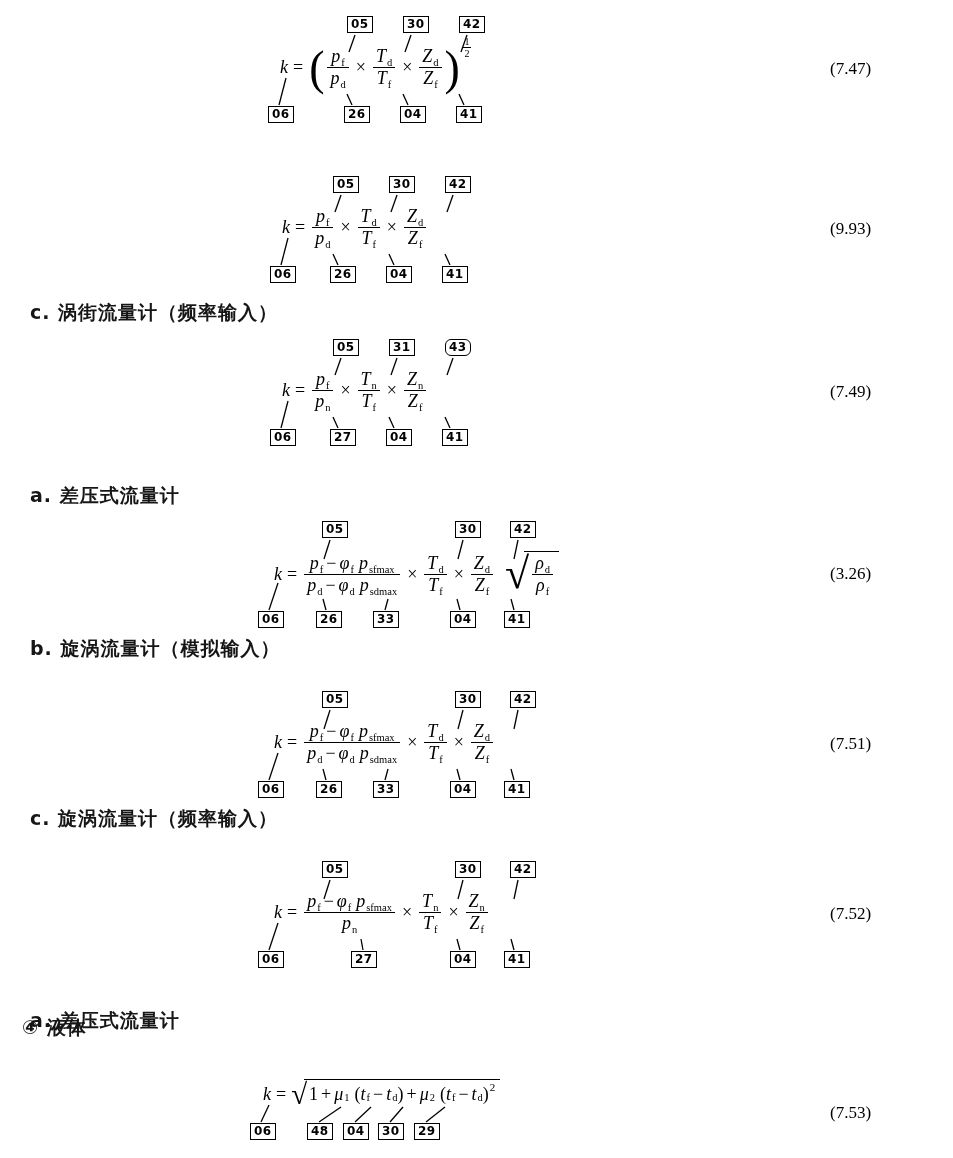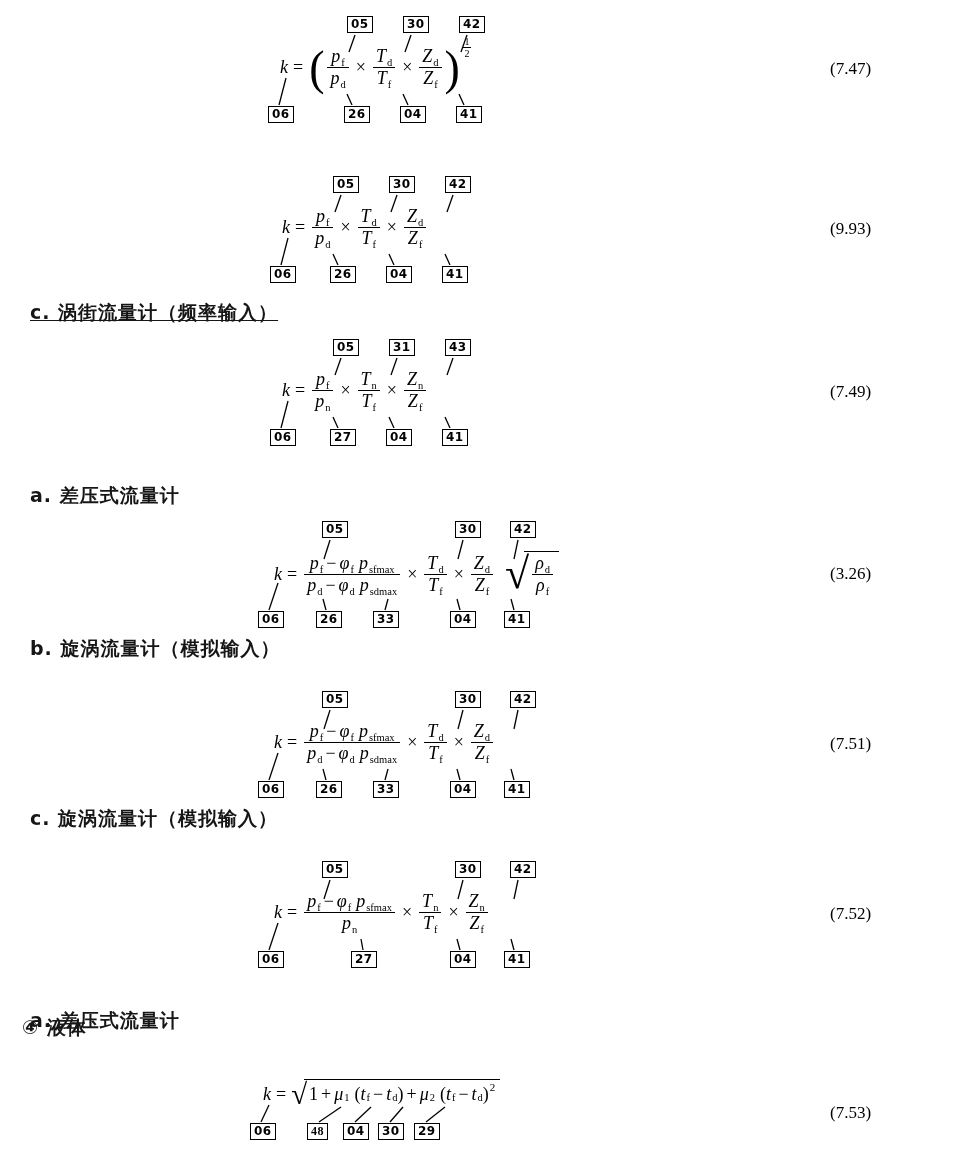--- a/index.html
+++ b/index.html
@@ -124,35 +124,35 @@
         <span class="fr"><span class="it">Z</span><sub>f</sub></span>
       </span>
     </div>
     <span class="tag" style="left:40px;top:96px;">06</span>
     <span class="tag" style="left:100px;top:96px;">26</span>
     <span class="tag" style="left:156px;top:96px;">04</span>
     <span class="tag" style="left:212px;top:96px;">41</span>
     <span class="eqnum" style="left:600px;top:49px;">(9.93)</span>
   </div>
 
-  <div class="hd" style="left:30px;top:300px;text-decoration:underline;">c. 涡街流量计（频率输入）</div>
+  <div class="hd" style="left:30px;top:300px;">c. 涡街流量计（频率输入）</div>
 
   <div class="eqb" style="top:333px;height:125px;">
     <svg class="lead" width="700" height="125">
       <line x1="111" y1="25" x2="105" y2="42" stroke="#000" stroke-width="1.3"></line>
       <line x1="167" y1="25" x2="161" y2="42" stroke="#000" stroke-width="1.3"></line>
       <line x1="223" y1="25" x2="217" y2="42" stroke="#000" stroke-width="1.3"></line>
       <line x1="51" y1="95" x2="58" y2="68" stroke="#000" stroke-width="1.3"></line>
       <line x1="108" y1="95" x2="103" y2="84" stroke="#000" stroke-width="1.3"></line>
       <line x1="164" y1="95" x2="159" y2="84" stroke="#000" stroke-width="1.3"></line>
       <line x1="220" y1="95" x2="215" y2="84" stroke="#000" stroke-width="1.3"></line>
     </svg>
     <span class="tag" style="left:103px;top:6px;">05</span>
     <span class="tag" style="left:159px;top:6px;">31</span>
-    <span class="tag" style="left:215px;top:6px;">43</span>
+    <span class="tag" style="left:215px;top:6px;border-radius:6px;">43</span>
     <div class="formula" style="left:52px;top:36px;">
       <span class="it">k</span>
       <span class="op">=</span>
       <span class="frac">
         <span class="fr"><span class="it">p</span><sub>f</sub></span>
         <span class="fbar"></span>
         <span class="fr"><span class="it">p</span><sub>n</sub></span>
       </span>
       <span class="op">×</span>
       <span class="frac">
@@ -267,21 +267,21 @@
       </span>
     </div>
     <span class="tag" style="left:28px;top:96px;">06</span>
     <span class="tag" style="left:86px;top:96px;">26</span>
     <span class="tag" style="left:143px;top:96px;">33</span>
     <span class="tag" style="left:220px;top:96px;">04</span>
     <span class="tag" style="left:274px;top:96px;">41</span>
     <span class="eqnum" style="left:600px;top:49px;">(7.51)</span>
   </div>
 
-  <div class="hd" style="left:30px;top:806px;">c. 旋涡流量计（模拟输入）</div>
+  <div class="hd" style="left:30px;top:806px;">c. 旋涡流量计（频率输入）</div>
 
   <div class="eqb" style="top:855px;height:125px;">
     <svg class="lead" width="700" height="125">
       <line x1="100" y1="25" x2="94" y2="44" stroke="#000" stroke-width="1.3"></line>
       <line x1="233" y1="25" x2="228" y2="44" stroke="#000" stroke-width="1.3"></line>
       <line x1="288" y1="25" x2="284" y2="44" stroke="#000" stroke-width="1.3"></line>
       <line x1="39" y1="95" x2="48" y2="68" stroke="#000" stroke-width="1.3"></line>
       <line x1="133" y1="95" x2="131" y2="84" stroke="#000" stroke-width="1.3"></line>
       <line x1="230" y1="95" x2="227" y2="84" stroke="#000" stroke-width="1.3"></line>
       <line x1="284" y1="95" x2="281" y2="84" stroke="#000" stroke-width="1.3"></line>
@@ -355,20 +355,20 @@
             <sub>f</sub>
             <span class="opn">−</span>
             <span class="it">t</span>
             <sub>d</sub>
             <span>)</span>
             <span class="sup2">2</span>
         </span>
       </span>
     </div>
     <span class="tag" style="left:35px;top:48px;">06</span>
-    <span class="tag" style="left:92px;top:48px;font-family:Liberation Serif, serif;">48</span>
+    <span class="tag" style="left:92px;top:48px;">48</span>
     <span class="tag" style="left:128px;top:48px;">04</span>
     <span class="tag" style="left:163px;top:48px;">30</span>
     <span class="tag" style="left:199px;top:48px;">29</span>
     <span class="eqnum" style="left:615px;top:28px;">(7.53)</span>
   </div>
 
 </div>
 
 </body></html>

